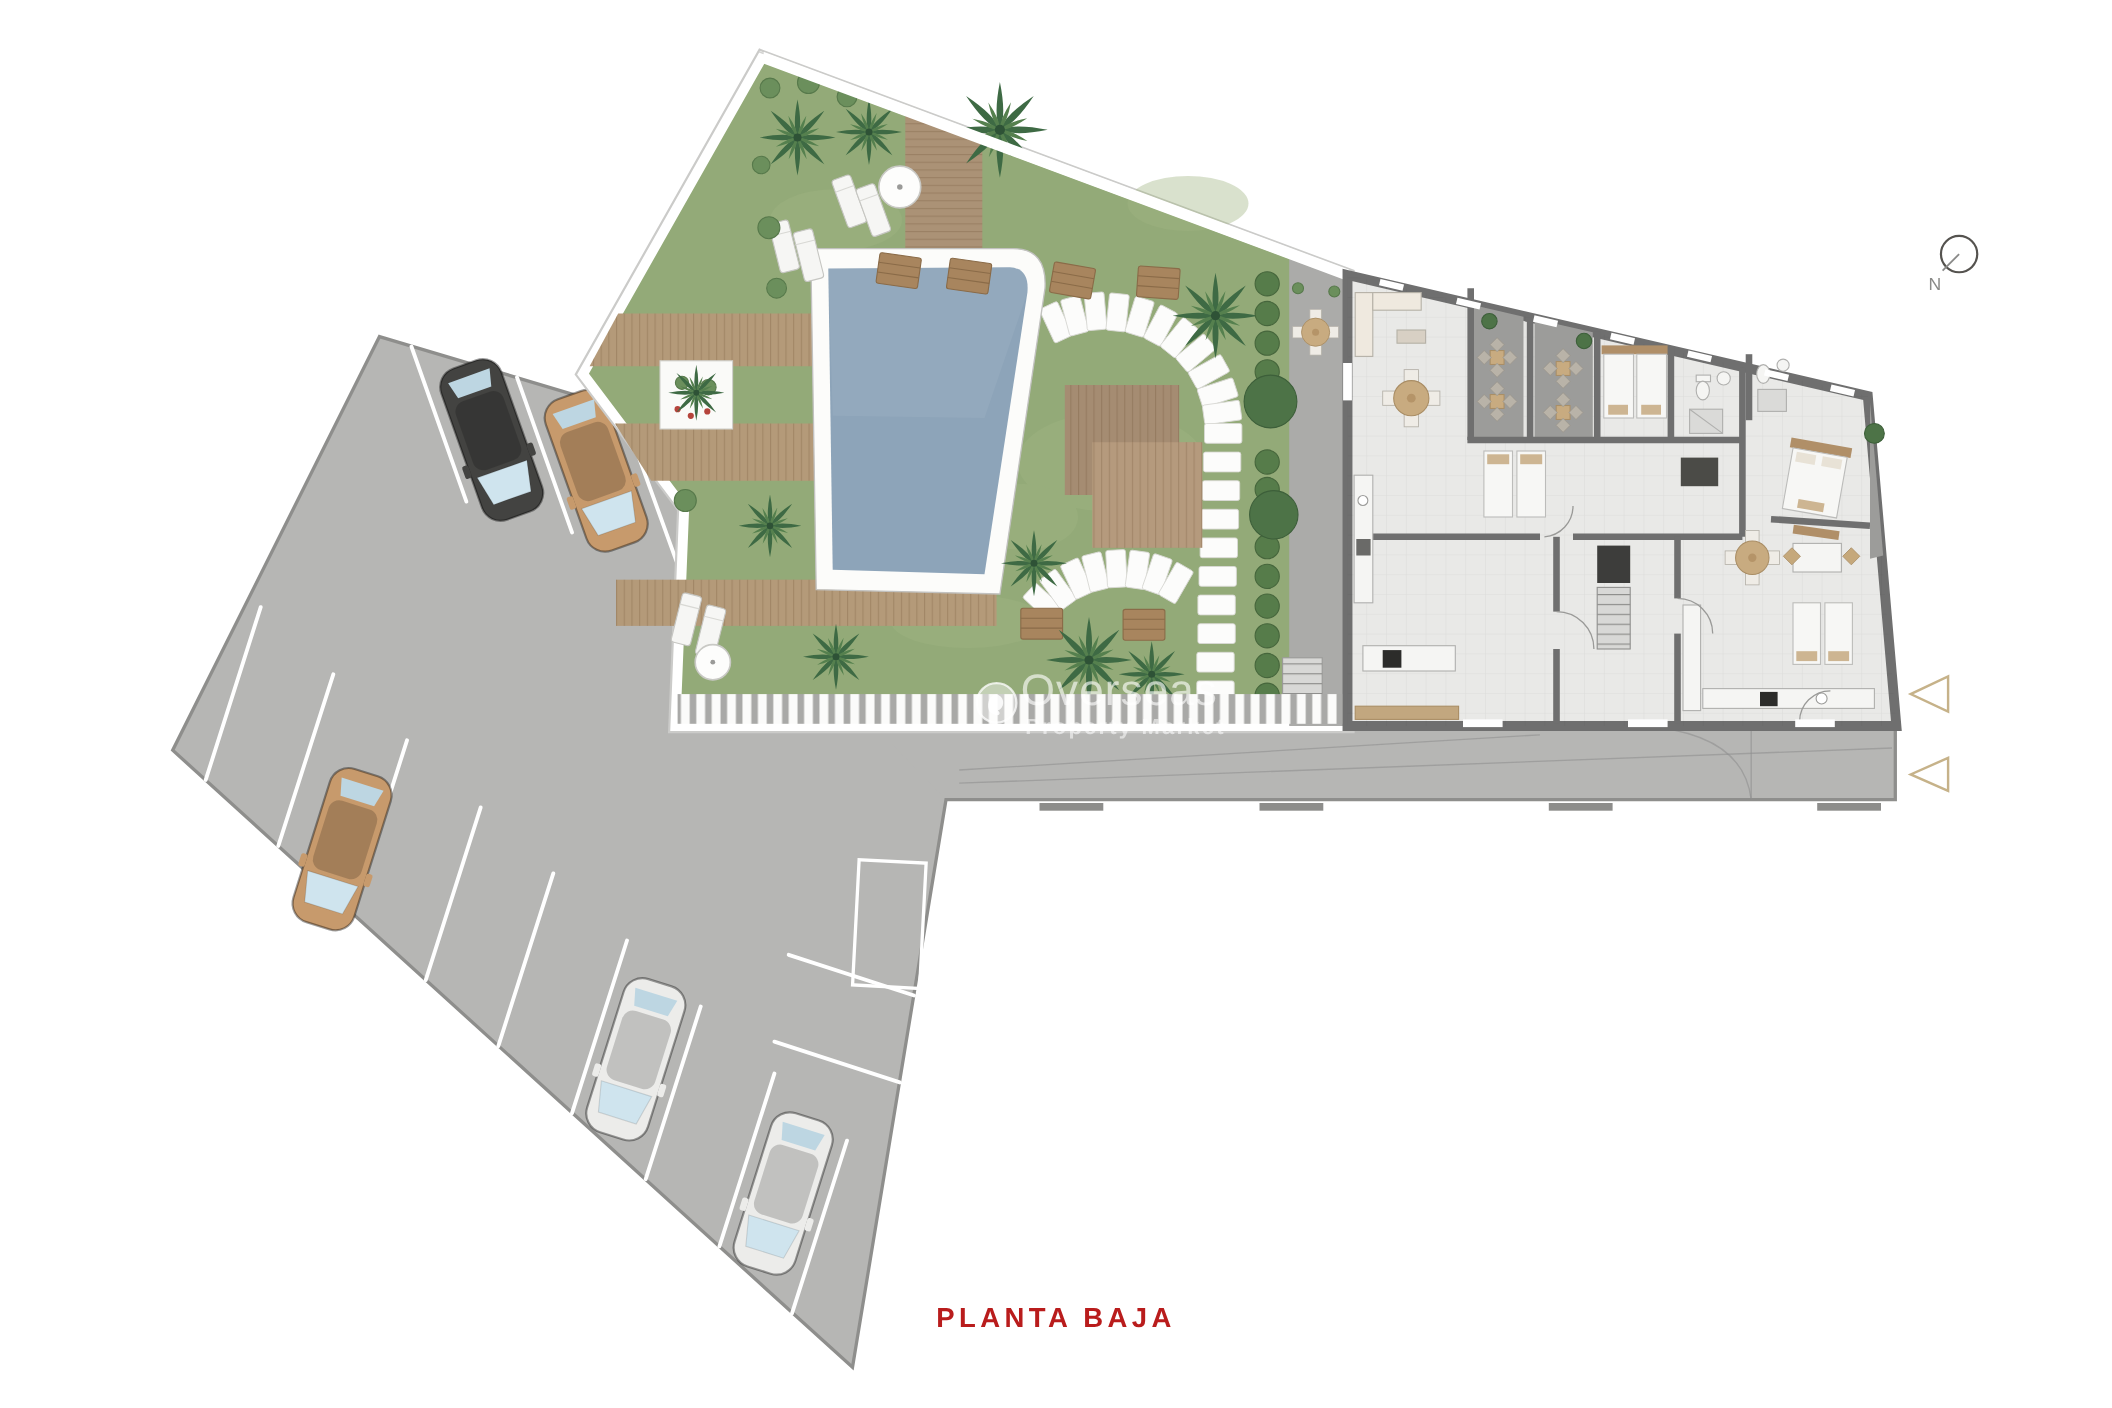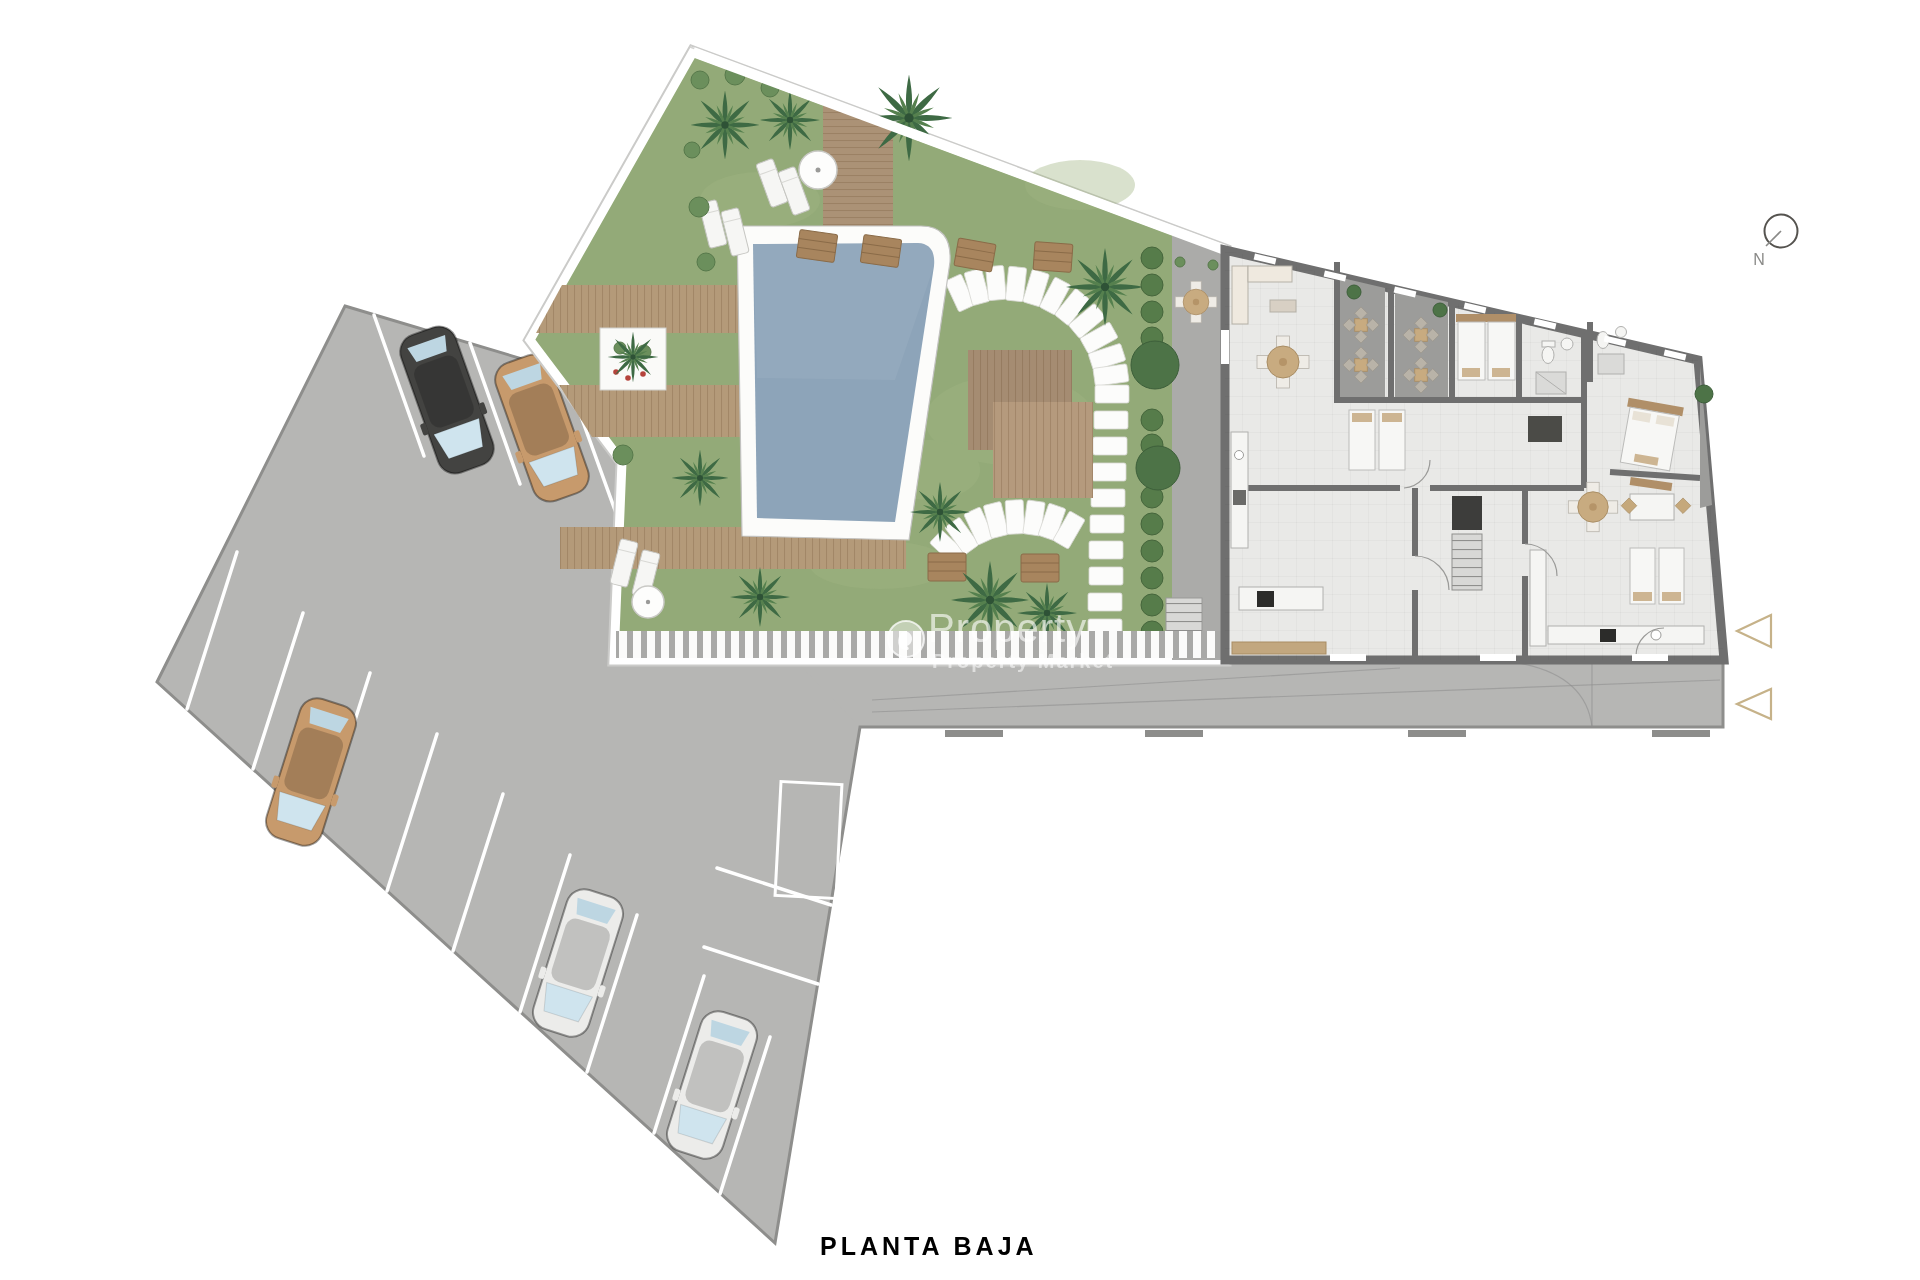--- a/index.html
+++ b/index.html
@@ -1,20 +1,20 @@
 <!DOCTYPE html>
 <html><head>
 <meta charset="utf-8">
 <style>
   html,body { margin:0; padding:0; background:#ffffff; }
   .stage { position:relative; width:1920px; height:1280px; background:#ffffff; overflow:hidden;
            font-family:"Liberation Sans", sans-serif; }
   .stage svg { position:absolute; left:0; top:0; }
-  .plan-title { position:absolute; left:820px; top:1184px; width:280px; text-align:left;
-                font-size:25px; font-weight:bold; letter-spacing:4px; color:#000000;margin-top:48px; }
+  .plan-title { position:absolute; left:820px; top:1184px; width:280px; text-align:center;
+                font-size:25px; font-weight:bold; letter-spacing:4px; color:#b91c1c; }
   .compass-n { position:absolute; left:1746px; top:251px; width:26px; text-align:center;
                font-size:16px; color:#8a8a88; }
   .wm1 { position:absolute; left:928px; top:606px; font-size:40px; font-weight:500;
          color:rgba(255,255,255,0.62); letter-spacing:1px; }
   .wm2 { position:absolute; left:932px; top:650px; font-size:20px;
          color:rgba(255,255,255,0.55); letter-spacing:2px;font-weight:bold; }
   
   .pline { stroke:#ffffff; stroke-width:3.5; stroke-linecap:round; }
   .st { fill:#fcfcfb; stroke:#d9d9d5; stroke-width:0.8; }
   .tree { fill:#4d7347; stroke:#3d5f3a; stroke-width:1; }
@@ -429,15 +429,15 @@
   </g>
 
   <g>
     <circle cx="906" cy="639" r="18" fill="rgba(255,255,255,0.45)" stroke="rgba(255,255,255,0.75)" stroke-width="2"></circle>
     <path d="M899,646 c-3,-10 4,-17 9,-14 c6,3 5,12 -1,14 c3,2 2,5 -2,4 c-3,-1 -5,-2 -6,-4 z" fill="rgba(255,255,255,0.85)"></path>
   </g>
 </svg>
 
 <div class="plan-title">PLANTA BAJA</div>
 <div class="compass-n">N</div>
-<div class="wm1">Property</div>
+<div class="wm1">Overseas</div>
 <div class="wm2">Property Market</div>
 </div>
 
 </body></html>

